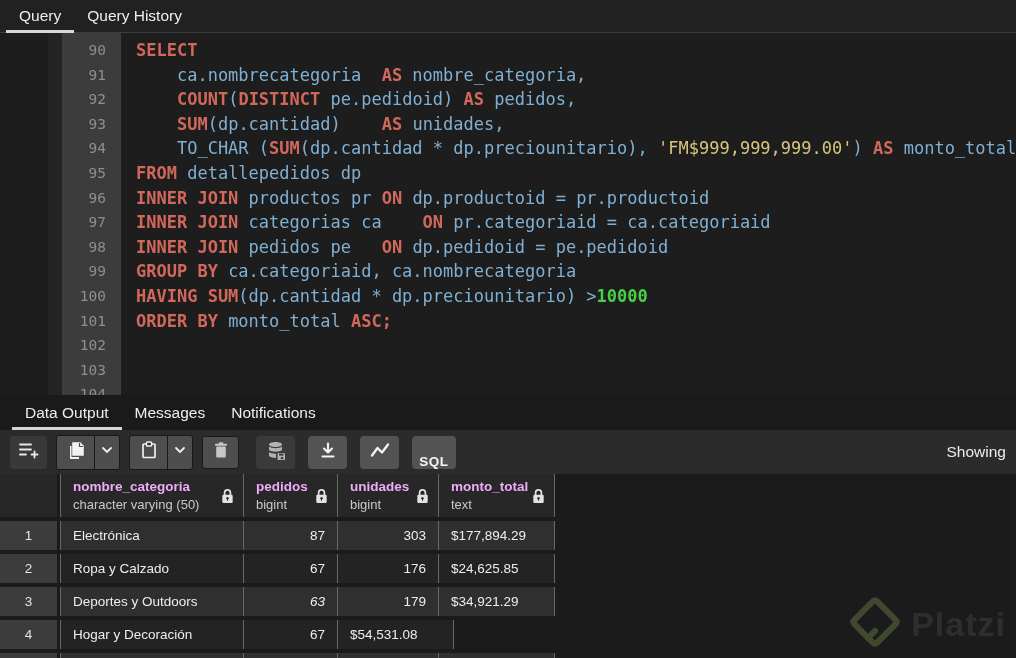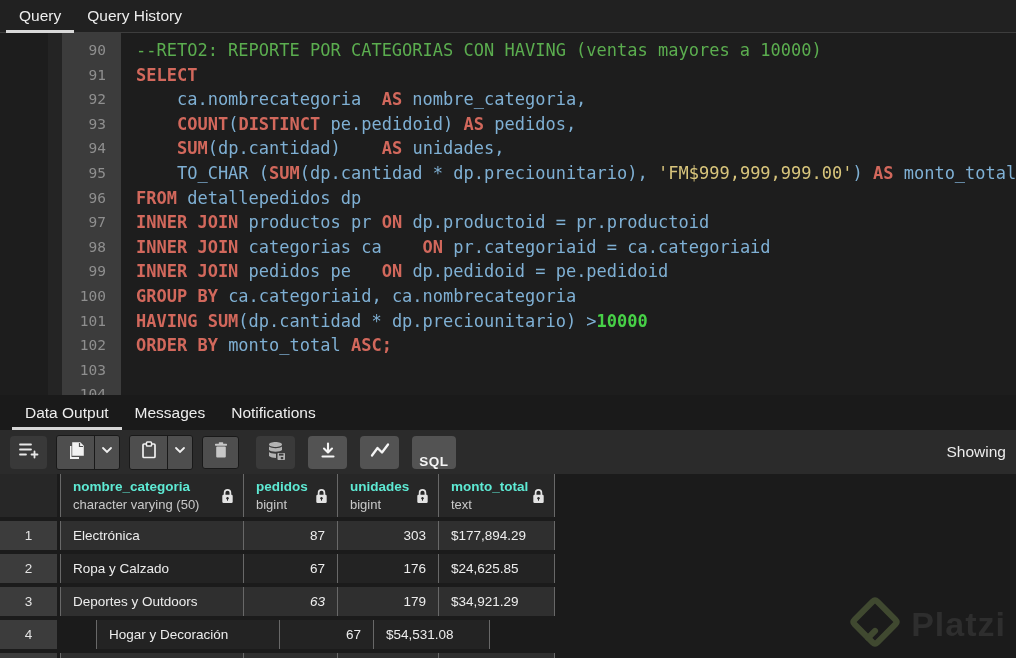--- a/index.html
+++ b/index.html
@@ -76,21 +76,21 @@
   
   .grid-area { height:184px; background:#1b1b1b; position:relative; overflow:hidden; }
   .grid-header { display:flex; height:43px; margin-bottom:4px; }
   .corner { width:57px; background:#272727; margin-right:3px; }
   .hcell {
     background:#272727; border-left:1px solid #686868;
     display:flex; align-items:center; padding:0 9px 0 12px;
   }
   .hcell:last-child { border-right:1px solid #686868; }
   .htext { display:flex; flex-direction:column; justify-content:center; gap:3px; flex:1; }
-  .hname { font-size:13.5px; font-weight:bold; color:#5eead4; }
+  .hname { font-size:13.5px; font-weight:bold; color:#f0abfc; }
   .htype { font-size:13px; color:#c9c9c9; }
   .grid-row { display:flex; height:29px; margin-bottom:4px; }
   .rnum {
     width:57px; background:#3c3c3c; margin-right:3px; color:#e3e3e3; font-size:13.5px;
     display:flex; align-items:center; justify-content:center; cursor:pointer;
   }
   .cell {
     display:flex; align-items:center; padding:0 12px; font-size:13.5px; color:#ededed;
     border-left:1px solid #686868; cursor:default;
   }
@@ -136,21 +136,20 @@
         <div class="ln">97</div>
         <div class="ln">98</div>
         <div class="ln">99</div>
         <div class="ln">100</div>
         <div class="ln">101</div>
         <div class="ln">102</div>
         <div class="ln">103</div>
         <div class="ln">104</div>
       </div>
     <div class="code" id="code">
-        <div class="cl"><span class="tk-cm">--RETO2: REPORTE POR CATEGORIAS CON HAVING (ventas mayores a 10000)</span></div>
         <div class="cl"><span class="tk-kw">SELECT</span></div>
         <div class="cl"><span class="tk-id">    ca.nombrecategoria  </span><span class="tk-kw">AS</span><span class="tk-id"> nombre_categoria,</span></div>
         <div class="cl"><span class="tk-id">    </span><span class="tk-kw">COUNT</span><span class="tk-id">(</span><span class="tk-kw">DISTINCT</span><span class="tk-id"> pe.pedidoid) </span><span class="tk-kw">AS</span><span class="tk-id"> pedidos,</span></div>
         <div class="cl"><span class="tk-id">    </span><span class="tk-kw">SUM</span><span class="tk-id">(dp.cantidad)    </span><span class="tk-kw">AS</span><span class="tk-id"> unidades,</span></div>
         <div class="cl"><span class="tk-id">    TO_CHAR (</span><span class="tk-kw">SUM</span><span class="tk-id">(dp.cantidad * dp.preciounitario), </span><span class="tk-str">'FM$999,999,999.00'</span><span class="tk-id">) </span><span class="tk-kw">AS</span><span class="tk-id"> monto_total</span></div>
         <div class="cl"><span class="tk-kw">FROM</span><span class="tk-id"> detallepedidos dp</span></div>
         <div class="cl"><span class="tk-kw">INNER JOIN</span><span class="tk-id"> productos pr </span><span class="tk-kw">ON</span><span class="tk-id"> dp.productoid = pr.productoid</span></div>
         <div class="cl"><span class="tk-kw">INNER JOIN</span><span class="tk-id"> categorias ca    </span><span class="tk-kw">ON</span><span class="tk-id"> pr.categoriaid = ca.categoriaid</span></div>
         <div class="cl"><span class="tk-kw">INNER JOIN</span><span class="tk-id"> pedidos pe   </span><span class="tk-kw">ON</span><span class="tk-id"> dp.pedidoid = pe.pedidoid</span></div>
         <div class="cl"><span class="tk-kw">GROUP BY</span><span class="tk-id"> ca.categoriaid, ca.nombrecategoria</span></div>
@@ -345,21 +344,21 @@
         </div>
         <div class="grid-row odd">
           <div class="rnum">3</div>
           <div class="cell" style="width: 183px;">Deportes y Outdoors</div>
           <div class="cell right" style="width: 94px; font-style: italic;">63</div>
           <div class="cell right" style="width: 101px;">179</div>
           <div class="cell" style="width: 117px;">$34,921.29</div>
         </div>
         <div class="grid-row even">
           <div class="rnum">4</div>
-          <div class="cell" style="width: 183px; margin-left: 36px;">Hogar y Decoración</div>
+          <div class="cell" style="width: 183px;">Hogar y Decoración</div>
           <div class="cell right" style="width: 94px;">67</div>
           <div class="cell" style="width: 117px; text-align: right;">$54,531.08</div>
         </div>
         <div class="grid-row odd partial">
           <div class="rnum"></div>
           <div class="cell" style="width: 183px;"></div>
           <div class="cell" style="width: 94px;"></div>
           <div class="cell" style="width: 101px;"></div>
           <div class="cell" style="width: 117px;"></div>
         </div>

